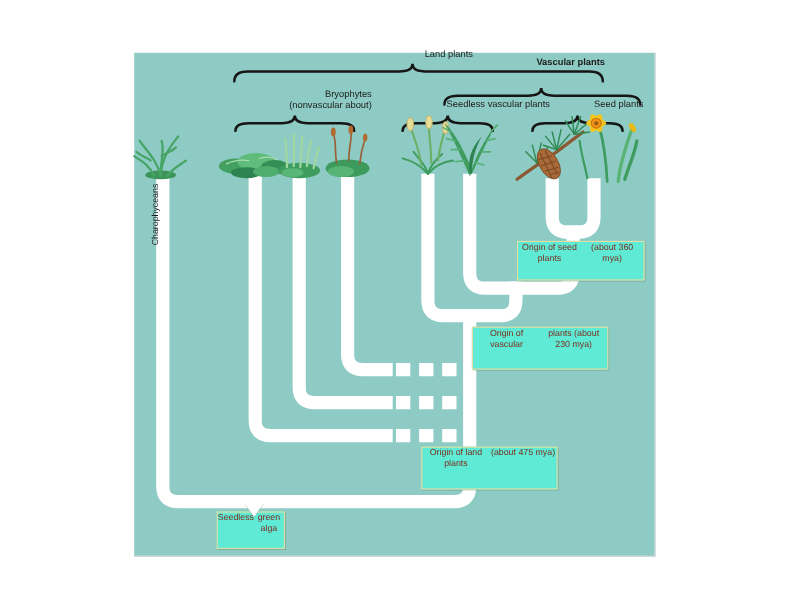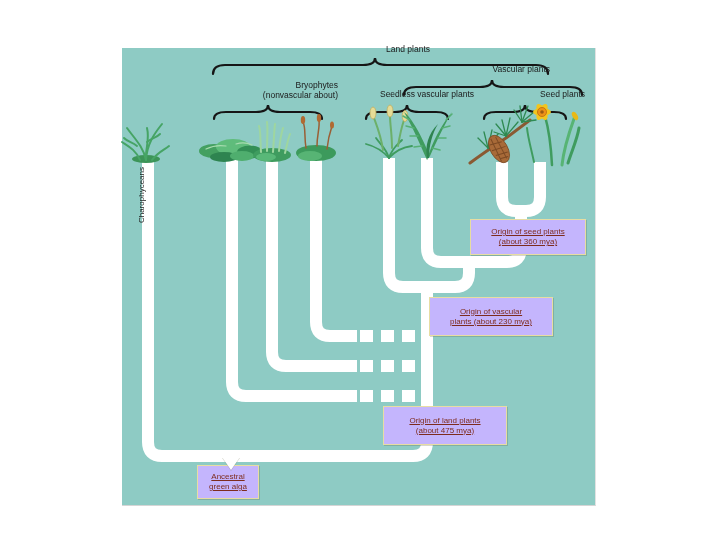--- a/index.html
+++ b/index.html
@@ -20,24 +20,24 @@
   .clade-label{
     position:absolute;color:#1b1b1b;font-size:8.5px;line-height:9.5px;
     text-align:right;white-space:nowrap;
   }
   .rot-label{
     position:absolute;left:104px;top:158px;width:74px;height:74px;
     display:flex;align-items:center;justify-content:center;
     transform:rotate(-90deg);color:#1b1b1b;font-size:8px;white-space:nowrap;
   }
   .callout{
-    position:absolute;background:#c4b5fd;border:1px solid #e7dda2;
+    position:absolute;background:#5eead4;border:1px solid #e7dda2;
     box-shadow:1px 1px 0 rgba(90,90,60,0.25);
     color:#7e2c1e;font-size:8px;line-height:10px;text-align:center;
-    display:flex;flex-direction:column;justify-content:center;text-decoration:underline;
+    display:flex;flex-direction:row;justify-content:center;
   }
   .callout div{width:100%;}
   .box-seed{left:470px;top:219px;width:114px;height:34px;}
   .box-vasc{left:385px;top:297px;width:122px;height:37px;margin-left:44px;}
   .box-land{left:383px;top:406px;width:122px;height:37px;}
   .box-alga{left:197px;top:465px;width:60px;height:32px;}
   .callout-tail{
     position:absolute;left:222px;top:457px;width:0;height:0;
     border-left:9px solid transparent;border-right:9px solid transparent;
     border-top:13px solid #ffffff;z-index:5;
@@ -201,40 +201,40 @@
         <ellipse cx="542" cy="112" rx="9" ry="4" transform="rotate(60 542 112)"></ellipse>
         <ellipse cx="542" cy="112" rx="9" ry="4" transform="rotate(120 542 112)"></ellipse>
       </g>
       <ellipse cx="575" cy="116" rx="4.5" ry="2.5" transform="rotate(60 575 116)" fill="#e9b916"></ellipse>
       <circle cx="542" cy="112" r="4.5" fill="#ee9117" stroke="#c8760f" stroke-width="1"></circle>
       <circle cx="542" cy="112" r="1.8" fill="#9a5a12"></circle>
     </g>
   </svg>
 
   <div class="clade-label" style="left:310px;top:45px;width:120px;">Land plants</div>
-  <div class="clade-label" style="left:430px;top:65px;width:120px;">Vascular plants</div>
+  <div class="clade-label" style="left:430px;top:52px;width:120px;font-weight:bold;">Vascular plants</div>
   <div class="clade-label" style="left:198px;top:81px;width:140px;">
     <div>Bryophytes</div>
     <div>(nonvascular about)</div>
   </div>
-  <div class="clade-label" style="left:334px;top:90px;width:140px;">Seedless vascular plants</div>
+  <div class="clade-label" style="left:360px;top:90px;width:140px;">Seedless vascular plants</div>
   <div class="clade-label" style="left:465px;top:90px;width:120px;">Seed plants</div>
   <div class="rot-label">Charophyceans</div>
 
   <div class="callout box-seed">
     <div>Origin of seed plants</div>
     <div>(about 360 mya)</div>
   </div>
   <div class="callout box-vasc">
     <div>Origin of vascular</div>
     <div>plants (about 230 mya)</div>
   </div>
   <div class="callout box-land">
     <div>Origin of land plants</div>
     <div>(about 475 mya)</div>
   </div>
   <div class="callout box-alga">
-    <div>Ancestral</div>
+    <div>Seedless</div>
     <div>green alga</div>
   </div>
   <div class="callout-tail"></div>
 
 </div>
 
 </body></html>

